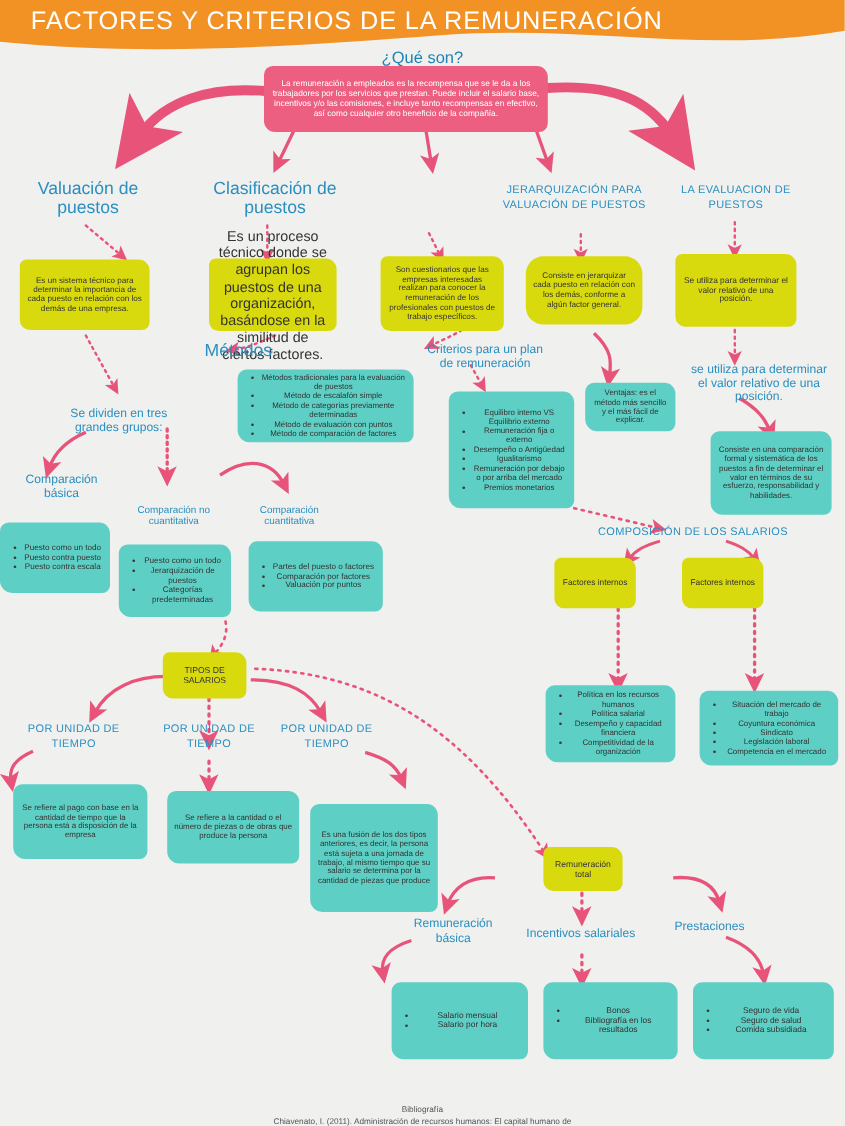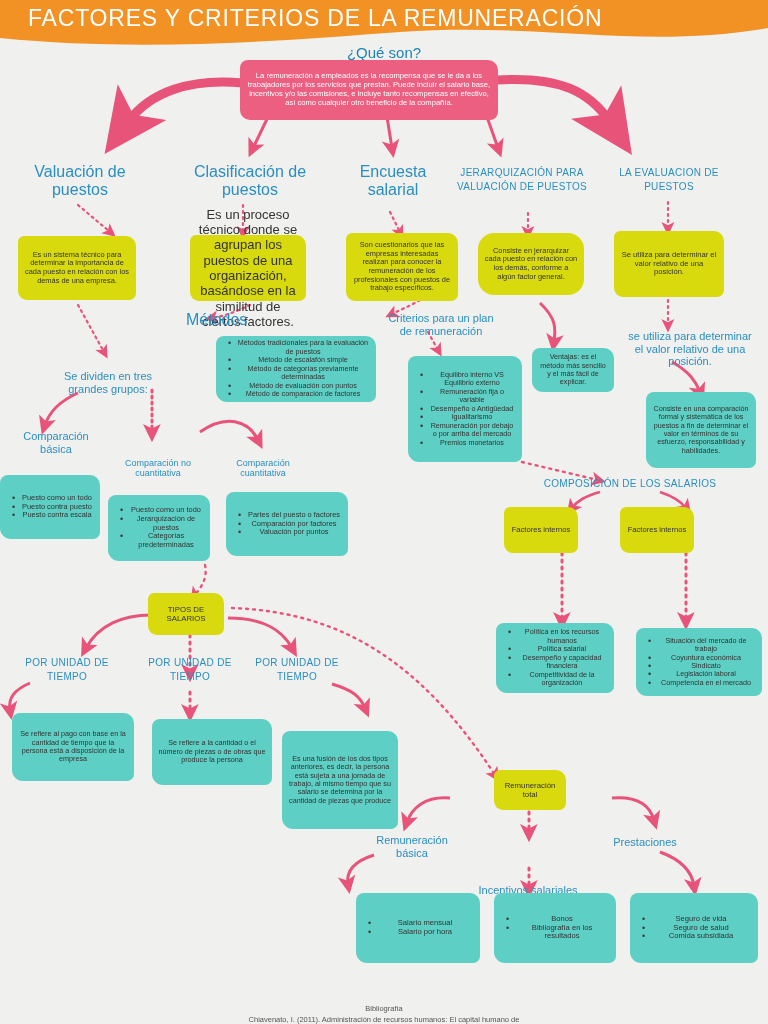--- a/index.html
+++ b/index.html
@@ -144,21 +144,20 @@
       <path d="M529,868 L529,888" stroke-width="3" stroke-dasharray="2,5" stroke-linecap="round" marker-end="url(#ah)"></path>
       <path d="M660,852 C682,860 692,872 694,886" stroke-width="3" marker-end="url(#ah)"></path>
     </g>
   </svg>
 
   <div class="qson" style="left:300px; top:44px; width:168px;">¿Qué son?</div>
   <div class="box pink" style="left:240px; top:60px; width:258px; height:60px; font-size:7.6px;">La remuneración a empleados es la recompensa que se le da a los trabajadores por los servicios que prestan. Puede incluir el salario base, incentivos y/o las comisiones, e incluye tanto recompensas en efectivo, así como cualquier otro beneficio de la compañía.</div>
 
   <div class="label big" style="left:10px; top:163px; width:140px;">Valuación de puestos</div>
   <div class="label big" style="left:175px; top:163px; width:150px;">Clasificación de puestos</div>
-  <div class="label big" style="left:337px; top:163px; width:112px;">Encuesta salarial</div>
   <div class="label caps" style="left:452px; top:166px; width:140px; line-height:1.35;">JERARQUIZACIÓN PARA VALUACIÓN DE PUESTOS</div>
   <div class="label caps" style="left:604px; top:166px; width:130px; line-height:1.35;">LA EVALUACION DE PUESTOS</div>
 
   <div class="box yellow" style="left:18px; top:236px; width:118px; height:64px; font-size:7.4px;">Es un sistema técnico para determinar la importancia de cada puesto en relación con los demás de una empresa.</div>
   <div class="box yellow" style="left:190px; top:235px; width:116px; height:66px; font-size:13px;">Es un proceso técnico donde se agrupan los puestos de una organización, basándose en la similitud de ciertos factores.</div>
   <div class="box yellow" style="left:346px; top:233px; width:112px; height:68px; font-size:7.4px;">Son cuestionarios que las empresas  interesadas realizan para conocer la remuneración de los profesionales con puestos de trabajo específicos.</div>
   <div class="box yellow" style="left:478px; top:233px; width:106px; height:62px; font-size:7.4px;border-radius:16px;">Consiste en jerarquizar cada puesto en relación con los demás, conforme a algún factor general.</div>
   <div class="box yellow" style="left:614px; top:231px; width:110px; height:66px; font-size:7.6px;">Se utiliza para determinar el valor relativo de una posición.</div>
 
   <div class="label big" style="left:186px; top:311px; width:80px; text-align:left;">Métodos</div>
@@ -169,21 +168,21 @@
       <li>Método de categorías previamente determinadas</li>
       <li>Método de evaluación con puntos</li>
       <li>Método de comparación de factores</li>
     </ul>
   </div>
 
   <div class="label med" style="left:382px; top:312px; width:118px;">Criterios para un plan de remuneración</div>
   <div class="box teal" style="left:408px; top:356px; width:114px; height:106px; font-size:7.2px;">
     <ul class="bullets">
       <li>Equilibro interno VS Equilibrio externo</li>
-      <li>Remuneración fija o variable</li>
+      <li>Remuneración fija o externo</li>
       <li>Desempeño o Antigüedad</li>
       <li>Igualitarismo</li>
       <li>Remuneración por debajo o por arriba del mercado</li>
       <li>Premios monetarios</li>
     </ul>
   </div>
 
   <div class="box teal" style="left:532px; top:348px; width:82px; height:44px; font-size:7.2px;">Ventajas: es el método más sencillo y el más fácil de explicar.</div>
 
   <div class="label med" style="left:626px; top:330px; width:128px;">se utiliza para determinar el valor relativo de una posición.</div>
@@ -247,21 +246,21 @@
   <div class="label caps" style="left:140px; top:656px; width:100px; line-height:1.4;">POR UNIDAD DE TIEMPO</div>
   <div class="label caps" style="left:248px; top:656px; width:98px; line-height:1.4;">POR UNIDAD DE TIEMPO</div>
 
   <div class="box teal" style="left:12px; top:713px; width:122px; height:68px; font-size:7.2px;">Se refiere al pago con base en la cantidad de tiempo que la persona está a disposición de la empresa</div>
   <div class="box teal" style="left:152px; top:719px; width:120px; height:66px; font-size:7.2px;">Se refiere a la cantidad o el número de piezas o de obras que produce la persona</div>
   <div class="box teal" style="left:282px; top:706px; width:116px; height:98px; font-size:7.2px;margin-top:25px;">Es una fusión de los dos tipos anteriores, es decir, la persona está sujeta a una jornada de trabajo, al mismo tiempo que su salario se determina por la cantidad de piezas que produce</div>
 
   <div class="box yellow" style="left:494px; top:770px; width:72px; height:40px; font-size:7.8px;">Remuneración total</div>
 
   <div class="label med" style="left:366px; top:834px; width:92px;">Remuneración básica</div>
-  <div class="label med" style="left:476px; top:884px; width:104px;">Incentivos salariales</div>
+  <div class="label med" style="left:476px; top:843px; width:104px;">Incentivos salariales</div>
   <div class="label med" style="left:604px; top:836px; width:82px;">Prestaciones</div>
 
   <div class="box teal" style="left:356px; top:893px; width:124px; height:70px; font-size:7.6px;">
     <ul class="bullets">
       <li>Salario mensual</li>
       <li>Salario por hora</li>
     </ul>
   </div>
   <div class="box teal" style="left:494px; top:893px; width:122px; height:70px; font-size:7.6px;">
     <ul class="bullets">

